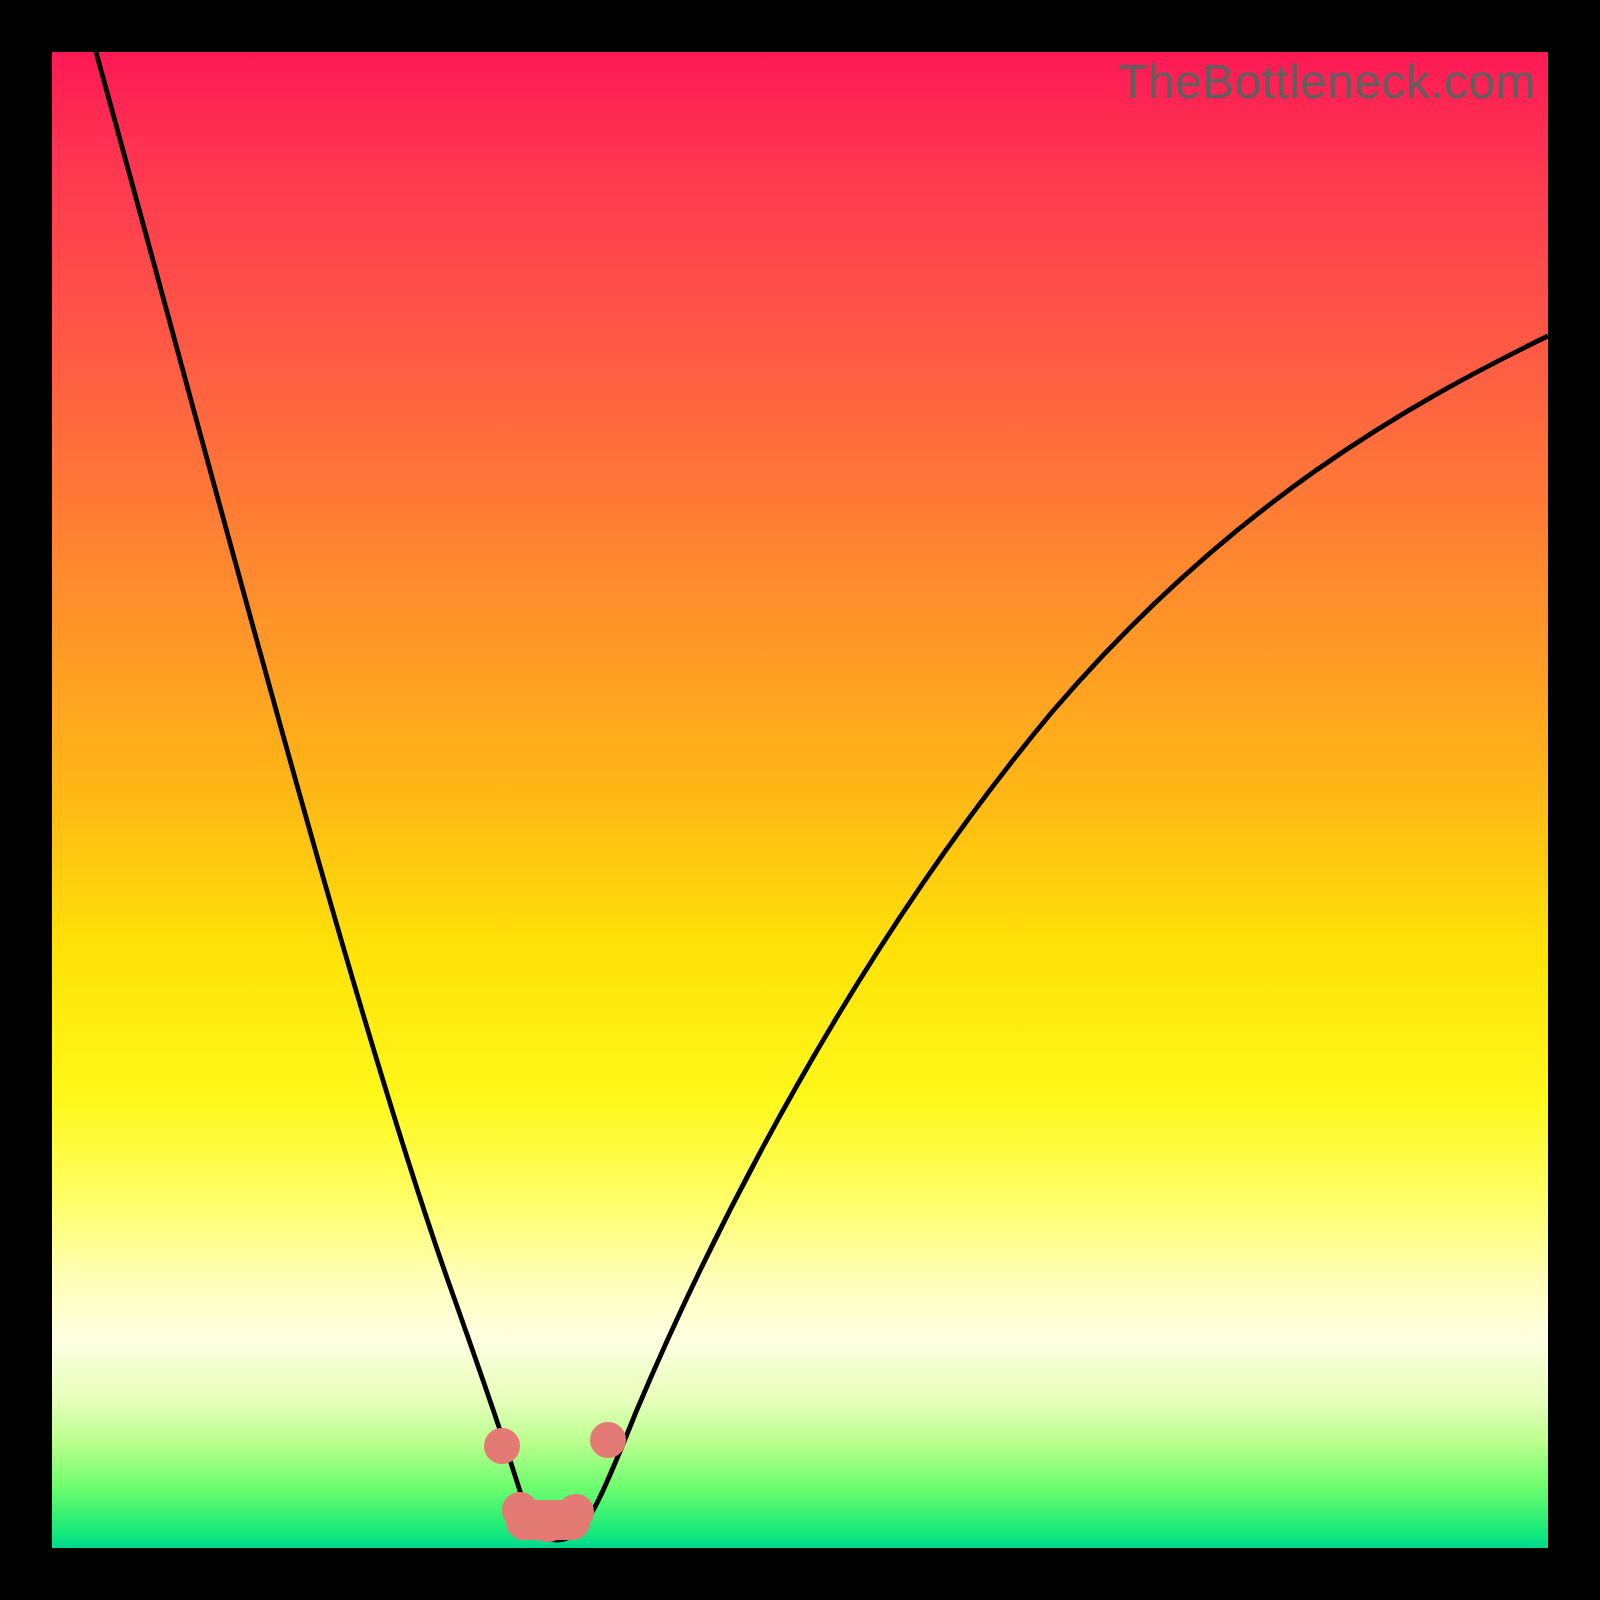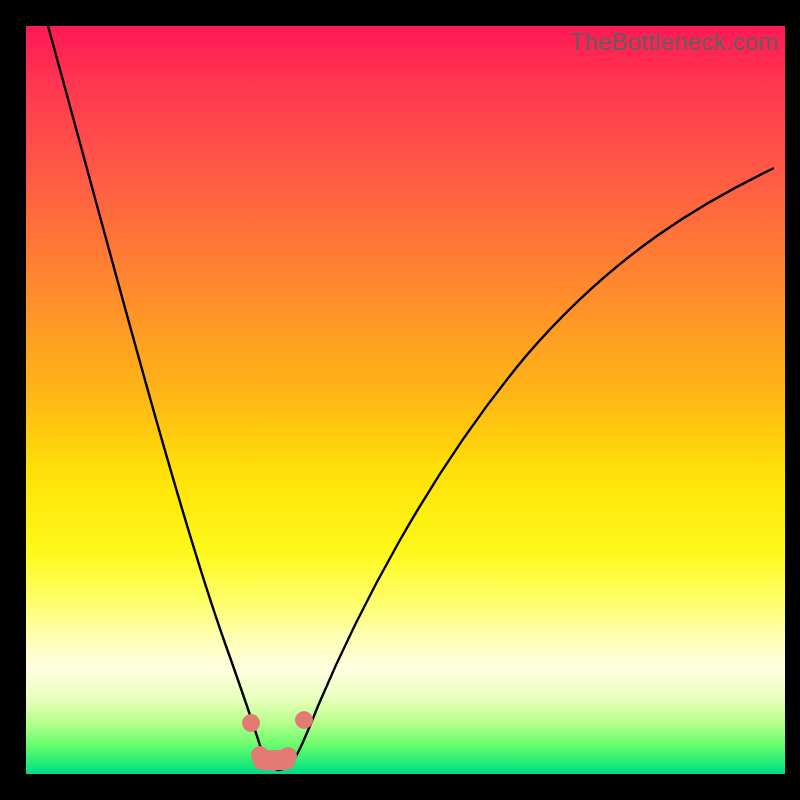--- a/index.html
+++ b/index.html
@@ -27,21 +27,20 @@
       #fff81a 70%,
       #ffff6b 77%,
       #ffffb8 82%,
       #feffe0 86%,
       #e8ffbb 90%,
       #b9ff8e 93%,
       #6cfd6e 96%,
       #14e97b 99%,
       #00d791 100%
     );
-    padding-left: 11px;
   }
   .watermark {
     position: absolute;
     top: 2px;
     right: 6px;
     color: #5f5f5f;
     font-size: 24px;
     letter-spacing: 0.2px;
     font-weight: 400;
     z-index: 5;

